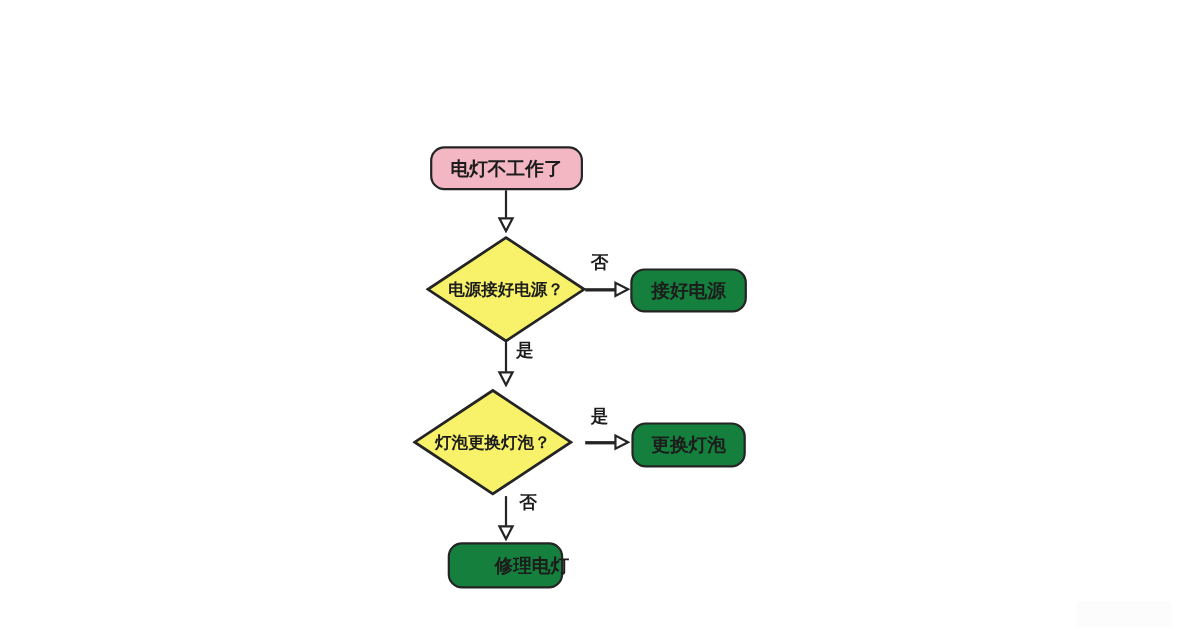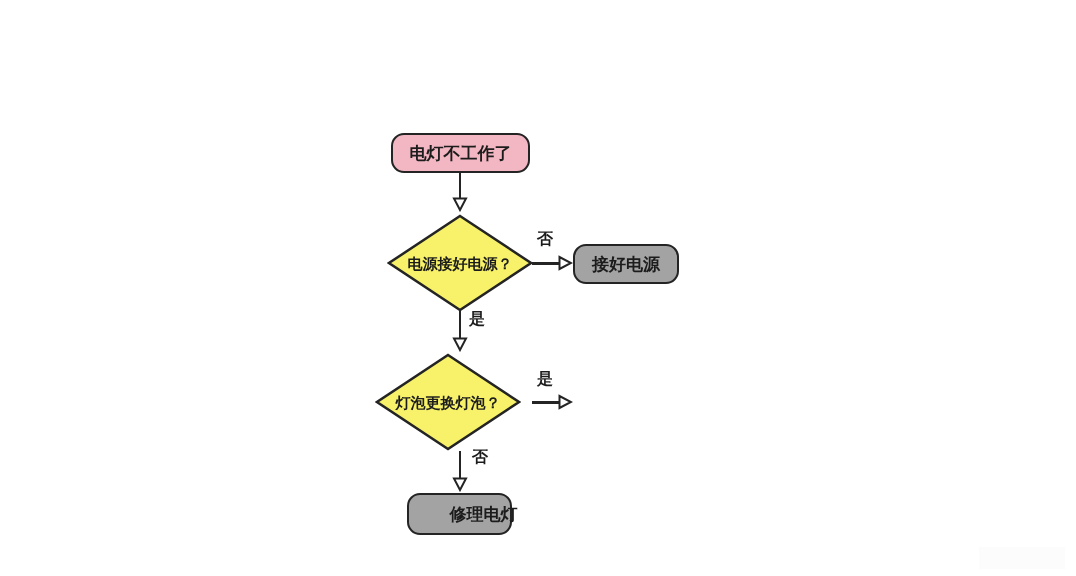--- a/index.html
+++ b/index.html
@@ -7,21 +7,21 @@
   body { font-family:"Liberation Sans","DejaVu Sans",sans-serif; }
   .canvas { position:relative; width:1076px; height:576px; background:#ffffff; overflow:hidden; }
 
   .title { position:absolute; top:22px; left:0; width:1032px; text-align:center;
            font-size:42px; font-weight:700; color:#111; letter-spacing:3px; }
 
   .node { position:absolute; display:flex; align-items:center; justify-content:center;
           font-size:17px; font-weight:600; color:#1c1c1c; white-space:nowrap; }
   .rounded { border:2.5px solid #242424; border-radius:13px; }
   .start   { left:391px; top:133px; width:139px; height:40px; background:#f2b7c3; }
-  .action  { background:#a3a3a3; }
+  .action  { background:#15803d; }
   .action1 { left:573px; top:244px; width:106px; height:40px; }
   .action2 { left:574px; top:384px; width:104px; height:41px; }
   .action3 { left:407px; top:493px; width:105px; height:42px;padding-left:48px; }
 
   .diamond { position:absolute; }
   .d1 { left:387px; top:214px; width:146px; height:98px; }
   .d2 { left:375px; top:353px; width:146px; height:98px; }
   .diamond svg { position:absolute; left:0; top:0; }
   .dtext { position:absolute; left:0; top:0; right:0; bottom:0;
            display:flex; flex-direction:row; align-items:center; justify-content:center;
@@ -84,20 +84,23 @@
       <span>灯泡</span>
       <span>更换灯泡？</span>
     </div>
   </div>
 
   <div class="elabel" style="left:537px; top:369px;">是</div>
   <div class="hline" style="left:532px; top:401px; width:27px;"></div>
   <svg class="ah" style="left:558px; top:394px;" width="15" height="16">
     <polygon points="1.5,2 1.5,14 13,8" fill="#ffffff" stroke="#242424" stroke-width="2"></polygon>
   </svg>
+  <div class="node rounded action action2">
+    <span>更换灯泡</span>
+  </div>
 
   <div class="elabel" style="left:472px; top:447px;">否</div>
   <div class="vline" style="left:458.8px; top:451px; height:27px;"></div>
   <svg class="ah" style="left:452px; top:477px;" width="16" height="15">
     <polygon points="2,1.5 14,1.5 8,13" fill="#ffffff" stroke="#242424" stroke-width="2"></polygon>
   </svg>
   <div class="node rounded action action3">
     <span>修理电灯</span>
   </div>
 

